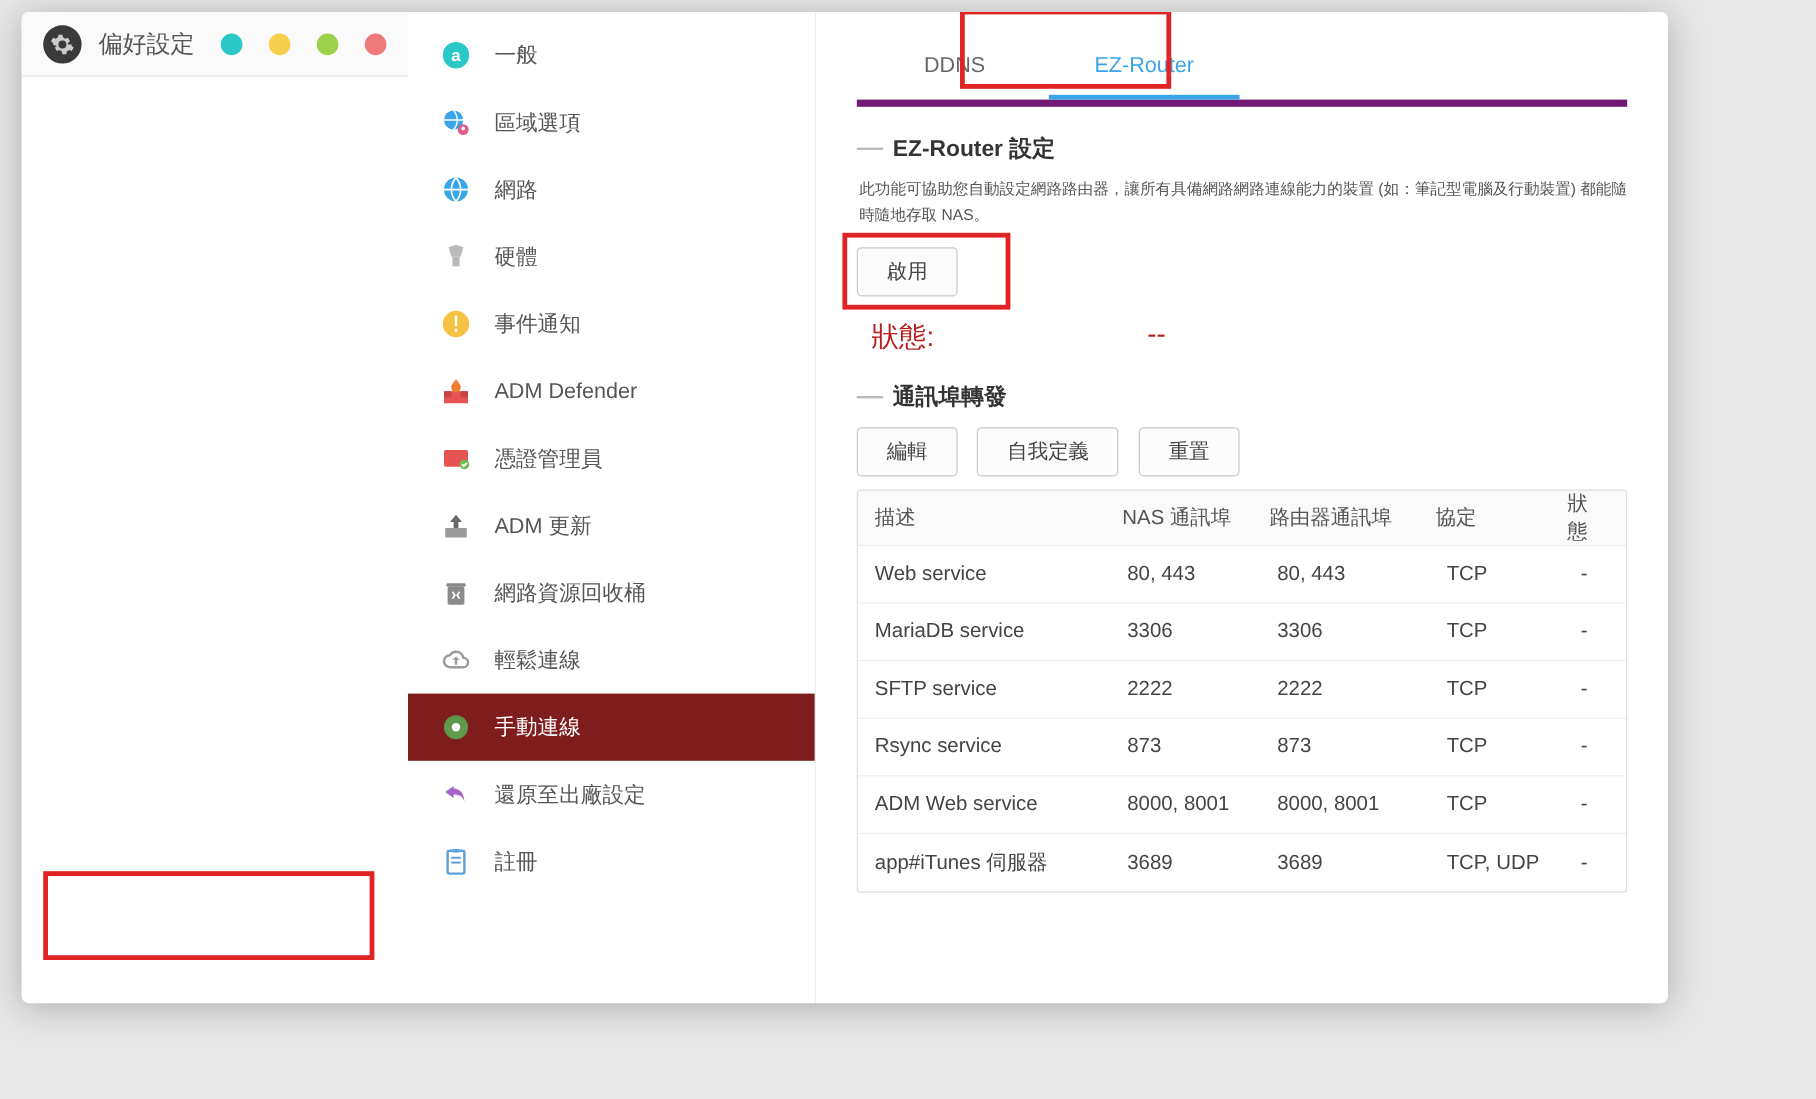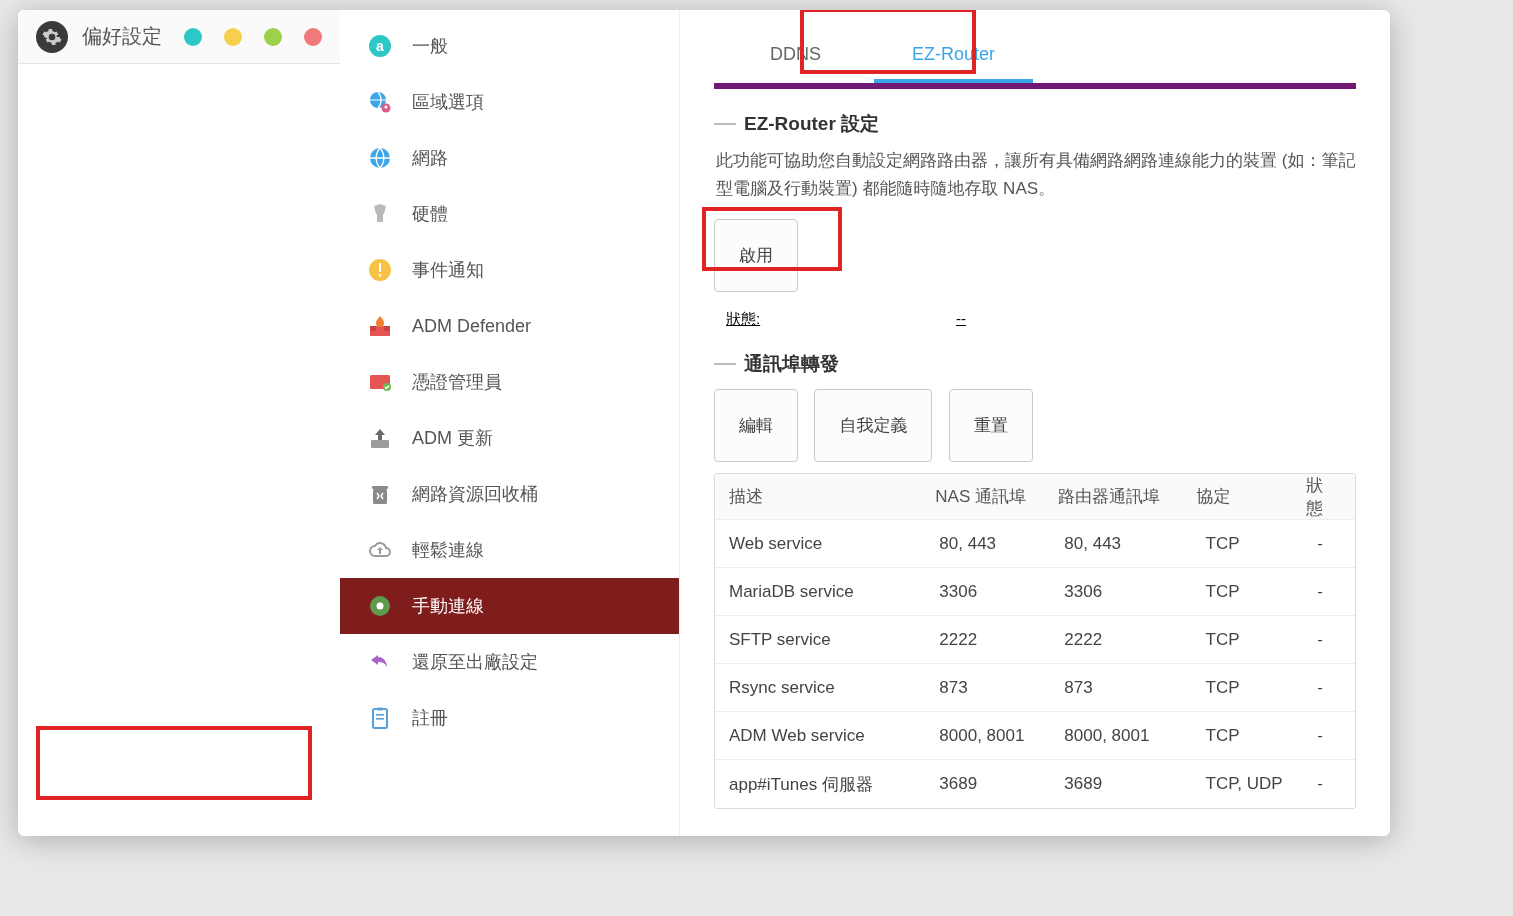--- a/index.html
+++ b/index.html
@@ -113,41 +113,40 @@
     }
 
     .section {
       margin-top:22px;
     }
     .section-title-row {
       display:flex; align-items:center;
     }
     .section-title-row .dash { width:22px; height:2px; background:#bbb; margin-right:8px; }
     .section-title { font-size:19px; color:#333; font-weight:600; }
-    .section-desc { font-size:17px; color:#555; line-height:1.65; margin-top:10px; padding-left:2px; }
+    .section-desc { font-size:13px; color:#555; line-height:1.65; margin-top:10px; padding-left:2px; }
 
     .btn {
       display:inline-block;
       border:1px solid #c9c9c9;
       background:#fcfcfc;
       border-radius:4px;
-      padding: 24px 24px;
+      padding: 8px 24px;
       font-size:17px;
       color:#444;
       cursor:pointer;
       margin-right:12px;
     }
 
     .status-row {
       margin-top:18px;
       padding-left:12px;
       display:flex;
-      font-size:15px;
-      color:#000000;
-      text-decoration:underline;
+      font-size:23px;
+      color:#b91c1c;
     }
     .status-row .lbl { width:230px; }
 
     .table {
       margin-top:11px;
       border:1px solid #ddd;
       border-radius:3px;
       overflow:hidden;
     }
     .thead, .trow {

